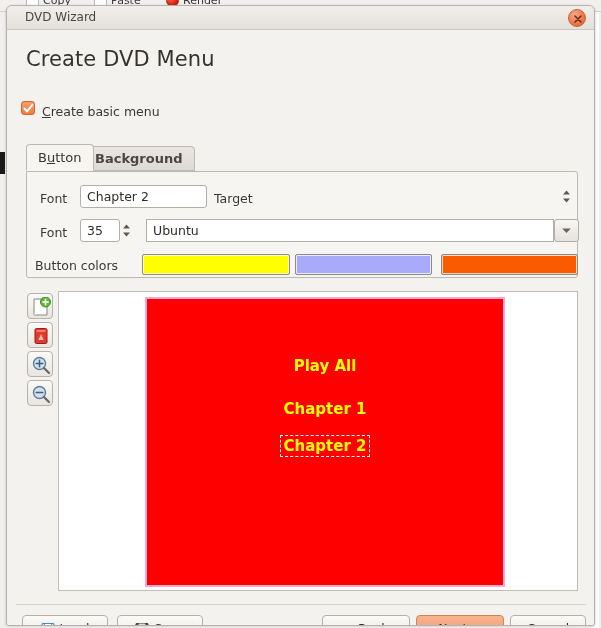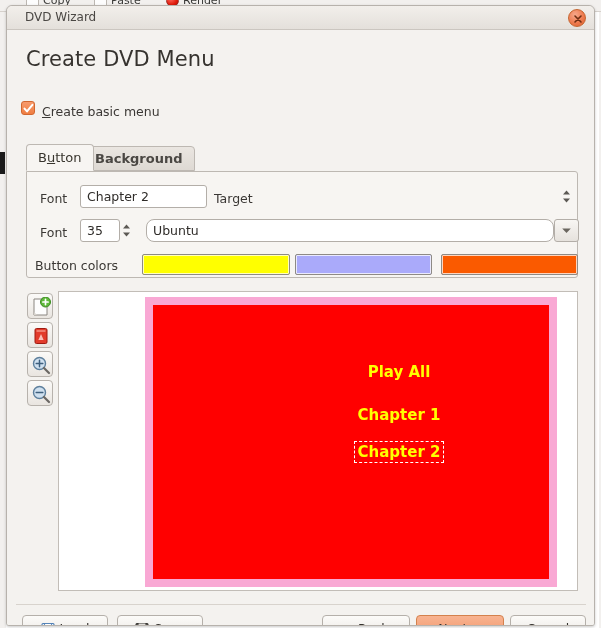--- a/index.html
+++ b/index.html
@@ -147,21 +147,21 @@
   }
   .spin-btns {
     position: absolute; width: 13px;
     display: flex; flex-direction: column; align-items: center;
     justify-content: center; gap: 3px;
   }
   .spin-btns svg { display: block; }
 
   .combo {
     position: absolute; background: #ffffff;
-    border: 1px solid #b3aea8; border-radius: 8px;
+    border: 1px solid #b3aea8; border-radius: 0;
     font-size: 12.5px; color: #2f2c29;
     display: flex; align-items: center; padding: 0 6px;
   }
   .combo-arrow {
     position: absolute; top: 0; width: 25px; height: 100%;
     background: linear-gradient(#f8f6f3, #e6e2dd);
     border: 1px solid #b3aea8; border-radius: 3px;
     display: flex; align-items: center; justify-content: center;
     cursor: pointer;
   }
@@ -186,24 +186,23 @@
 
   
   #preview-frame {
     position: absolute; left: 51px; top: 261px;
     width: 520px; height: 300px;
     background: #ffffff;
     border: 1px solid #c2bdb7;
   }
   #dvd-canvas {
     position: absolute; left: 86px; top: 5px;
-    width: 412px; height: 290px;
+    width: 360px; height: 290px;
     background: #ff0000;
-    border: 8px solid #f9a8d4;
-    padding-left: 48px;
+    border: 2px solid #f9a8d4;
   }
   .menu-item {
     position: absolute; width: 100%;
     text-align: center;
     color: #ffff00;
     font-family: "DejaVu Sans", "Liberation Sans", sans-serif;
     font-size: 15px; font-weight: bold;
     white-space: nowrap;
   }
   .menu-item .box {

